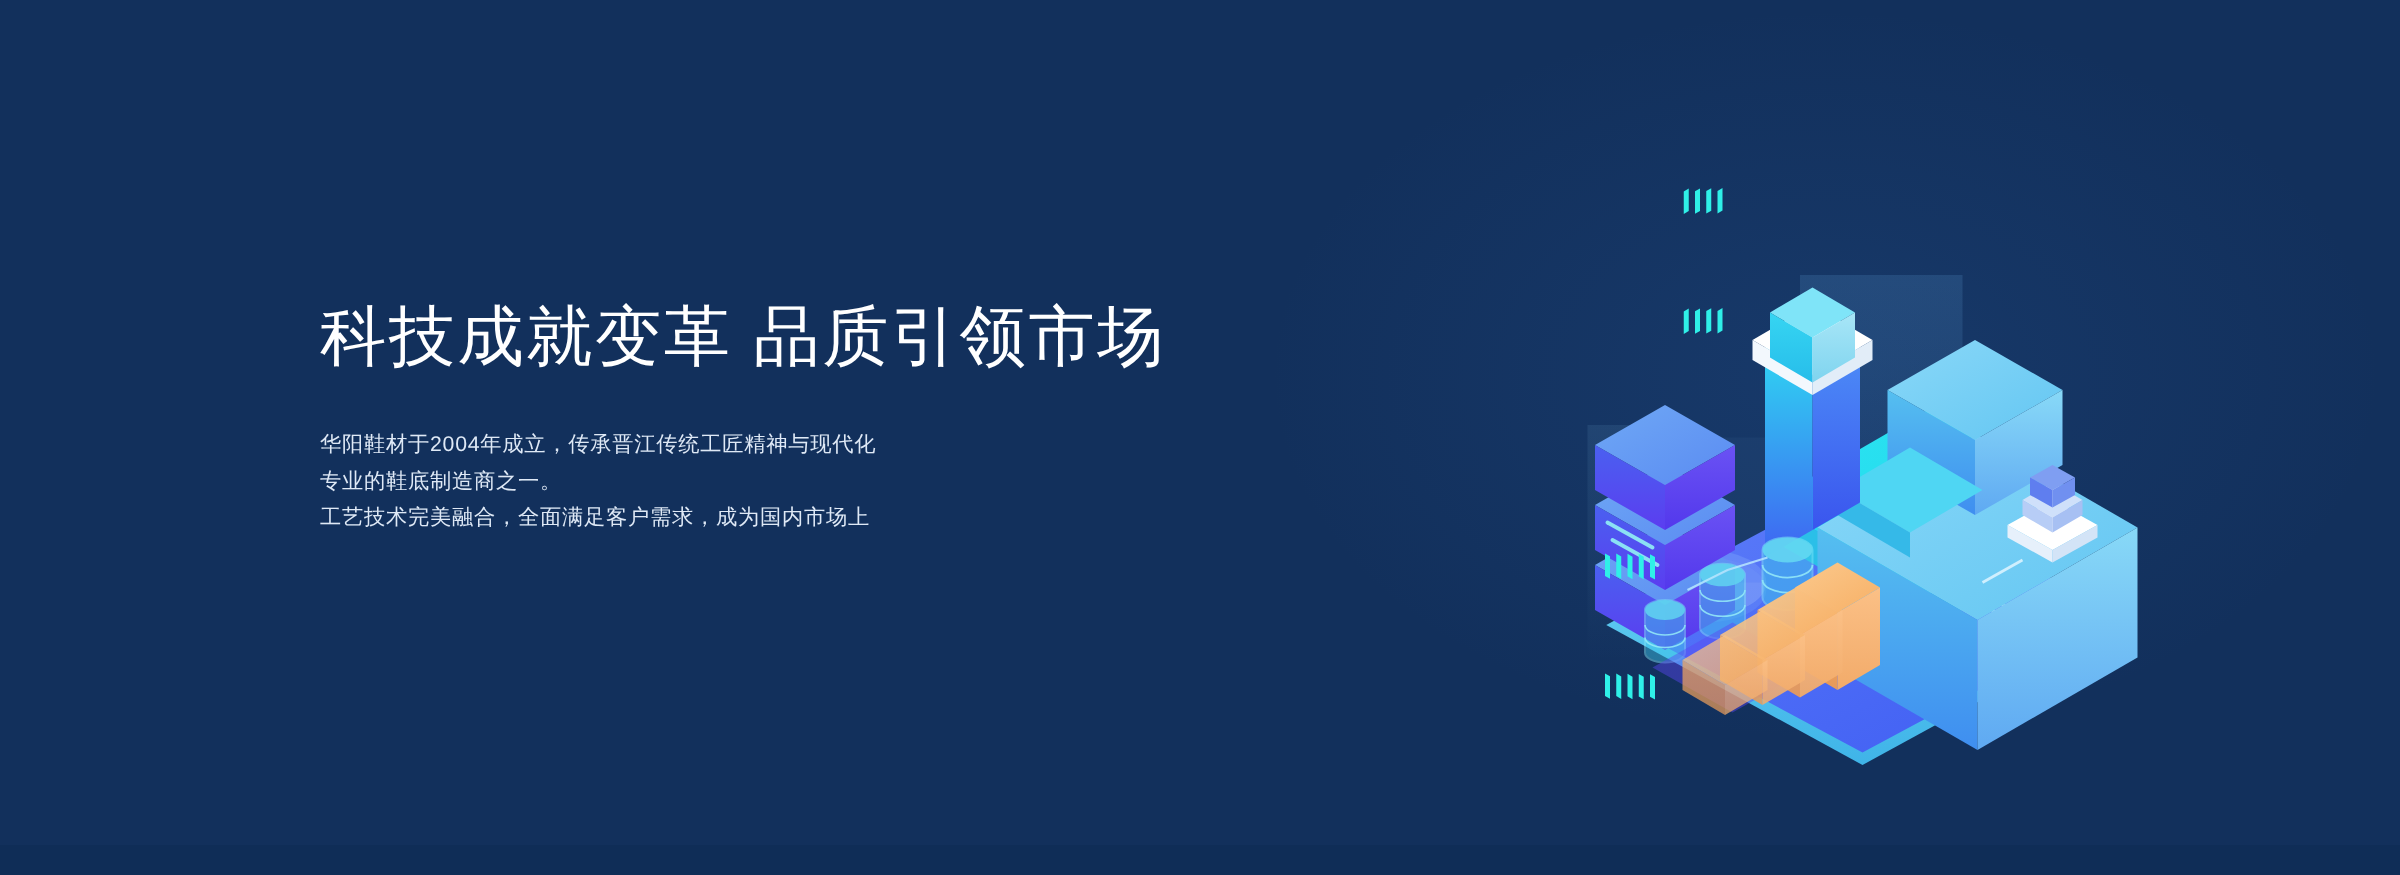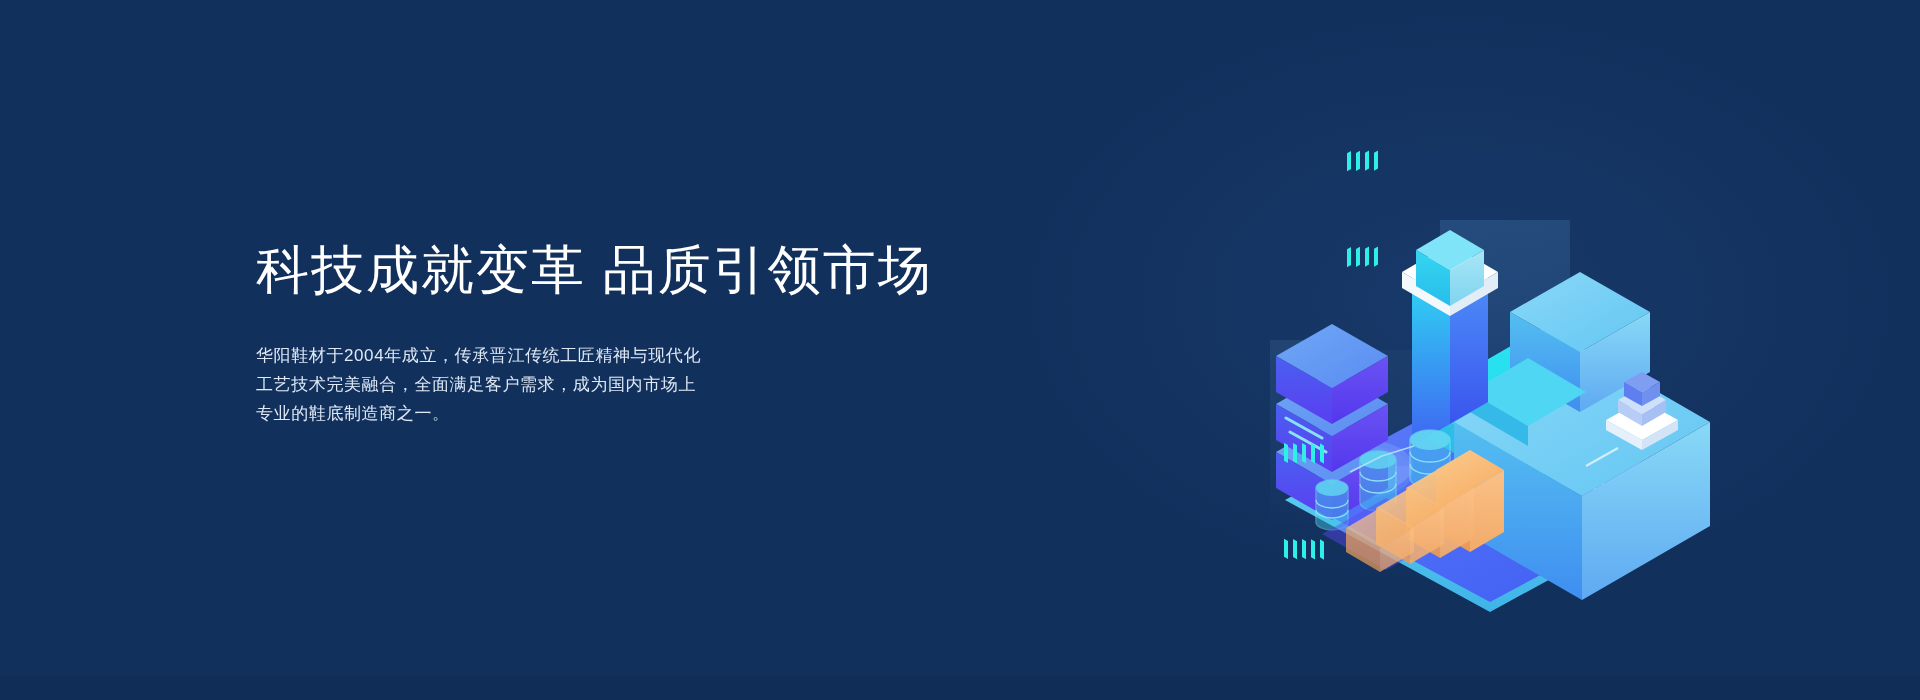--- a/index.html
+++ b/index.html
@@ -68,22 +68,22 @@
 </head>
 <body>
 
 <div class="banner">
 
   <div class="copy-block">
     <h1 class="headline">科技成就变革  品质引领市场</h1>
 
     <p class="body-copy">
       <span class="line">华阳鞋材于2004年成立，传承晋江传统工匠精神与现代化</span>
+      <span class="line">专业的鞋底制造商之一。</span>
       <span class="line">工艺技术完美融合，全面满足客户需求，成为国内市场上</span>
-      <span class="line">专业的鞋底制造商之一。</span>
     </p>
   </div>
 
   <div class="illustration">
     <svg viewBox="0 0 620 460" xmlns="http://www.w3.org/2000/svg">
       <defs>
         <linearGradient id="gPlatTop" x1="0" y1="0" x2="1" y2="1">
           <stop offset="0" stop-color="#5a7bfb"></stop>
           <stop offset="1" stop-color="#3f5df2"></stop>
         </linearGradient>

